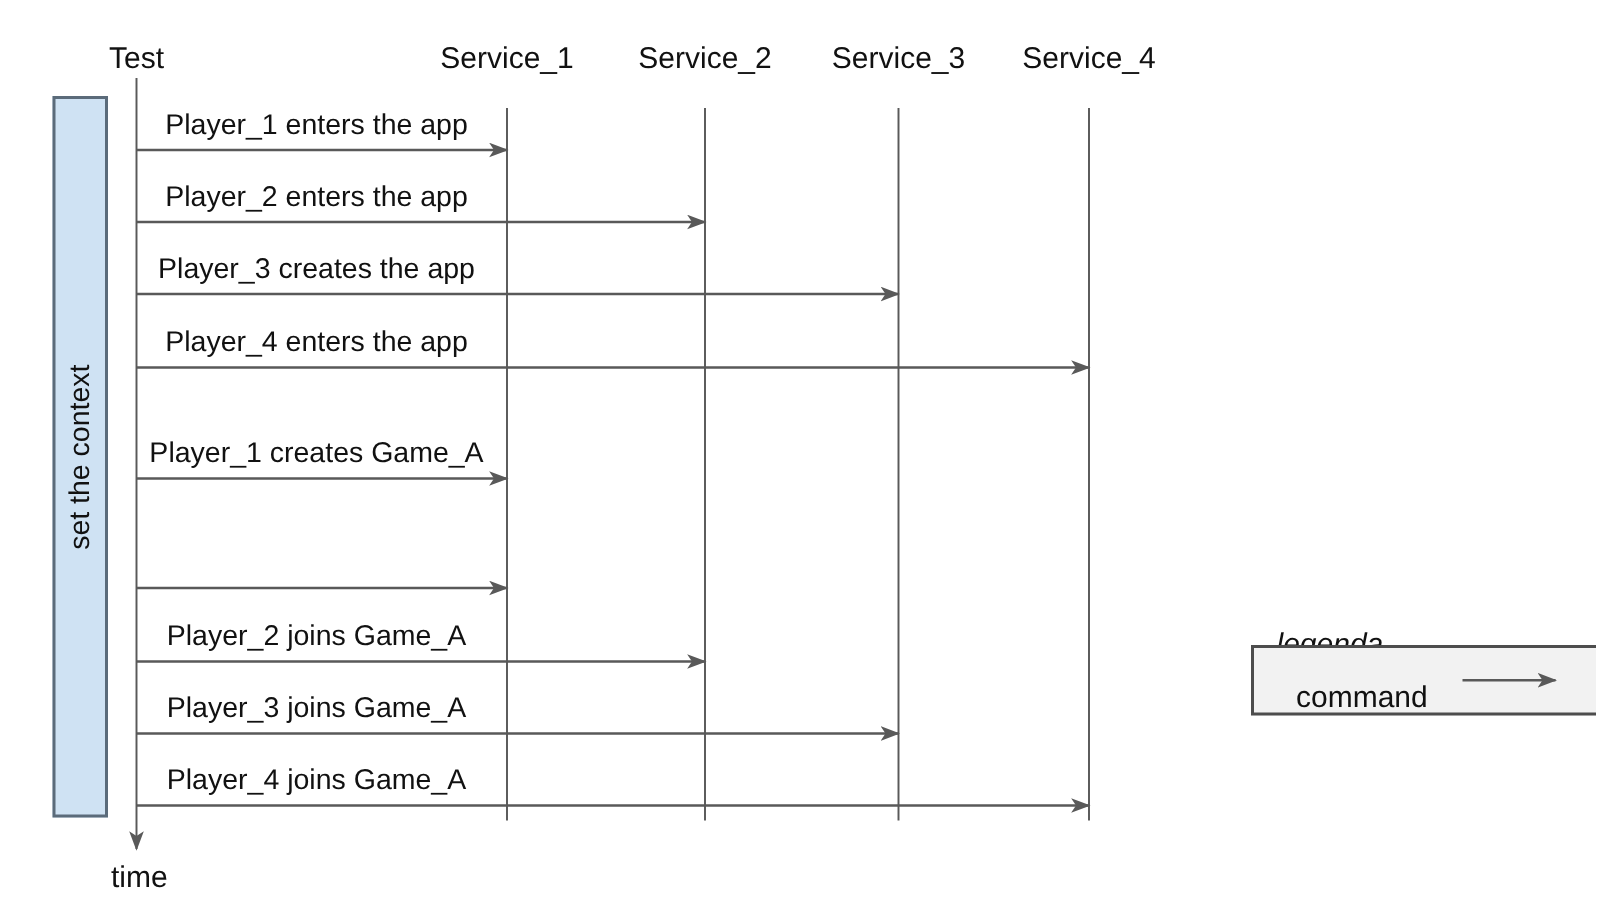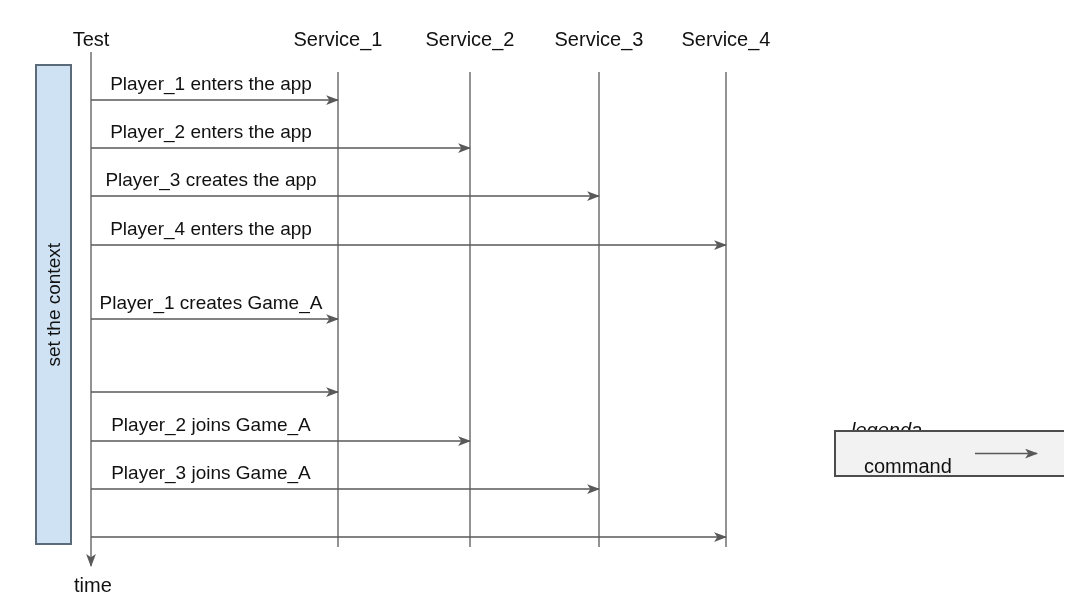--- a/index.html
+++ b/index.html
@@ -100,13 +100,14 @@
     </svg>
   </div>
 
 <div class="msg-label" style="top: 73px;">Player_1 enters the app</div>
     <div class="msg-label" style="top: 121px;">Player_2 enters the app</div>
     <div class="msg-label" style="top: 169px;">Player_3 creates the app</div>
     <div class="msg-label" style="top: 218px;">Player_4 enters the app</div>
     <div class="msg-label" style="top: 292px;">Player_1 creates Game_A</div>
     <div class="msg-label" style="top: 414px;">Player_2 joins Game_A</div>
     <div class="msg-label" style="top: 462px;">Player_3 joins Game_A</div>
+    <div class="msg-label" style="top: 510px;">Player_4 joins Game_A</div>
   </div>
 
 </body></html>

